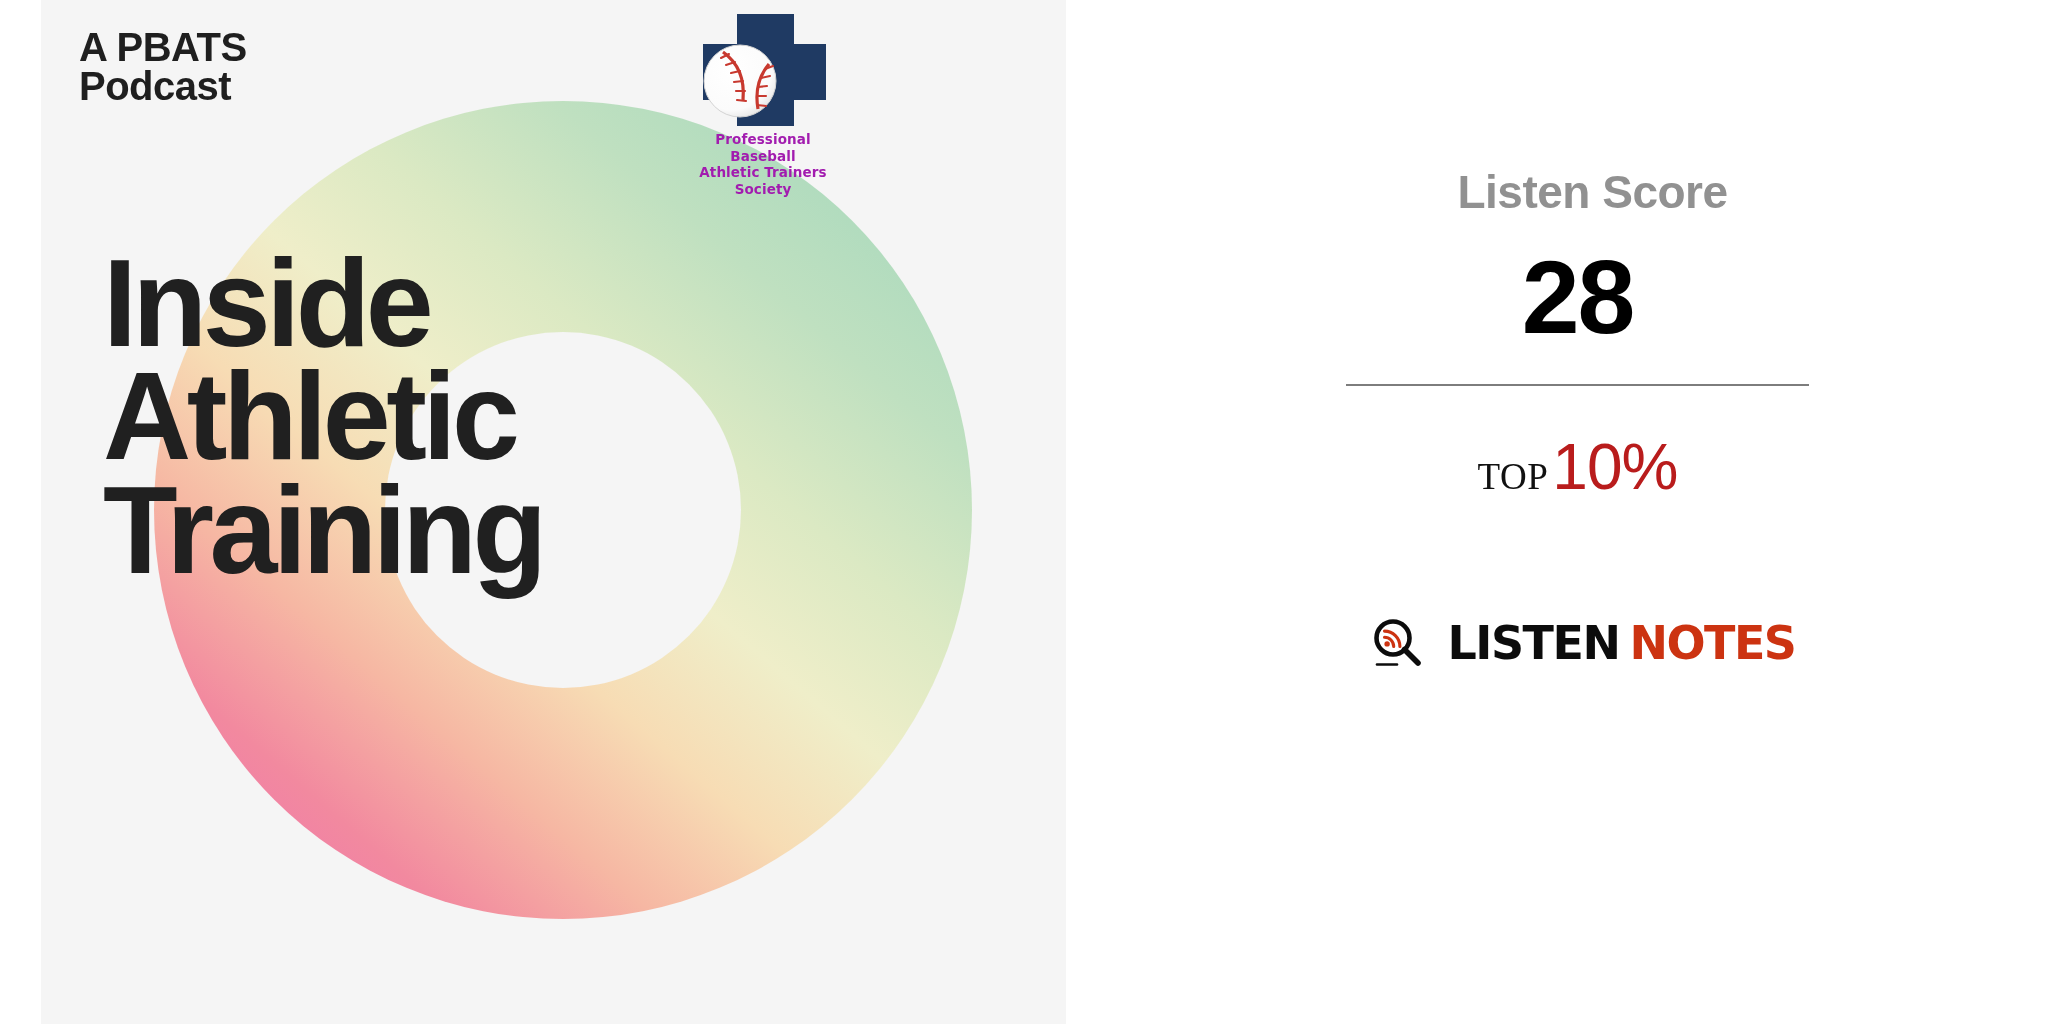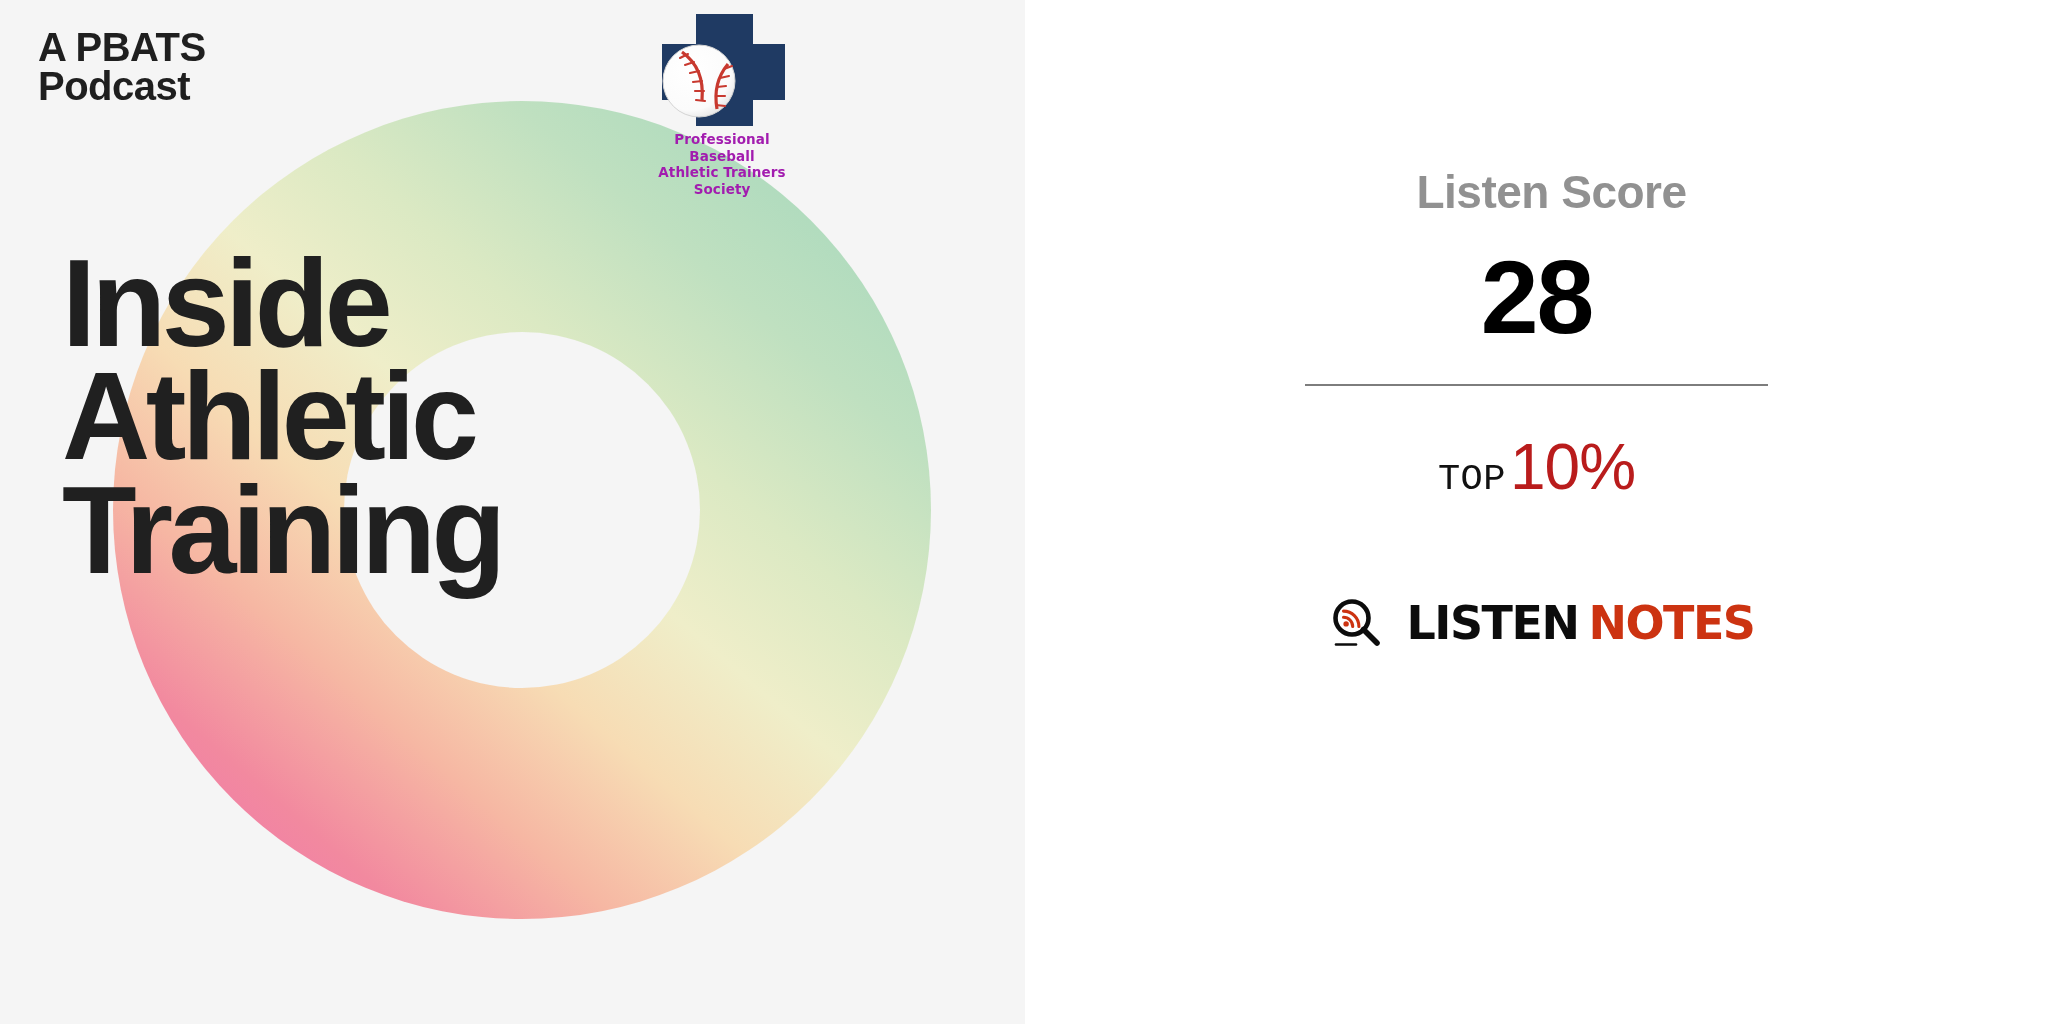--- a/index.html
+++ b/index.html
@@ -11,20 +11,21 @@
     width: 2048px;
     height: 1024px;
     overflow: hidden;
     font-family: "Liberation Sans", sans-serif;
   }
   .page {
     position: relative;
     width: 1640px;
     height: 1024px;
     display: flex;
+    padding-left: 41px;
   }
 
   
   .cover {
     position: relative;
     width: 1025px;
     height: 1024px;
     background: #f5f5f5;
     overflow: hidden;
     flex: 0 0 auto;
@@ -142,40 +143,40 @@
   }
   .ls-rank {
     position: absolute;
     top: 430px;
     left: 0;
     width: 463px;
     text-align: center;
     white-space: nowrap;
   }
   .ls-rank .top-word {
-    font-family: Liberation Mono, monospace;
+    font-family: Liberation Serif, serif;
     font-weight: normal;
     font-size: 37px;
     letter-spacing: 0.5px;
     color: #111111;
     vertical-align: baseline;
   }
   .ls-rank .pct {
     font-family: "Liberation Sans", sans-serif;
     font-weight: normal;
     font-size: 64px;
     letter-spacing: -1px;
     color: #b91c1c;
     margin-left: 4px;
     vertical-align: baseline;
   }
 
   .ln-logo {
     position: absolute;
-    top: 595px;
+    top: 615px;
     left: 10px;
     width: 453px;
     display: flex;
     align-items: center;
     justify-content: center;
     gap: 22px;
   }
   .ln-mark { width: 56px; height: 56px; flex: 0 0 auto; }
   .ln-word {
     font-family: "DejaVu Sans", sans-serif;

